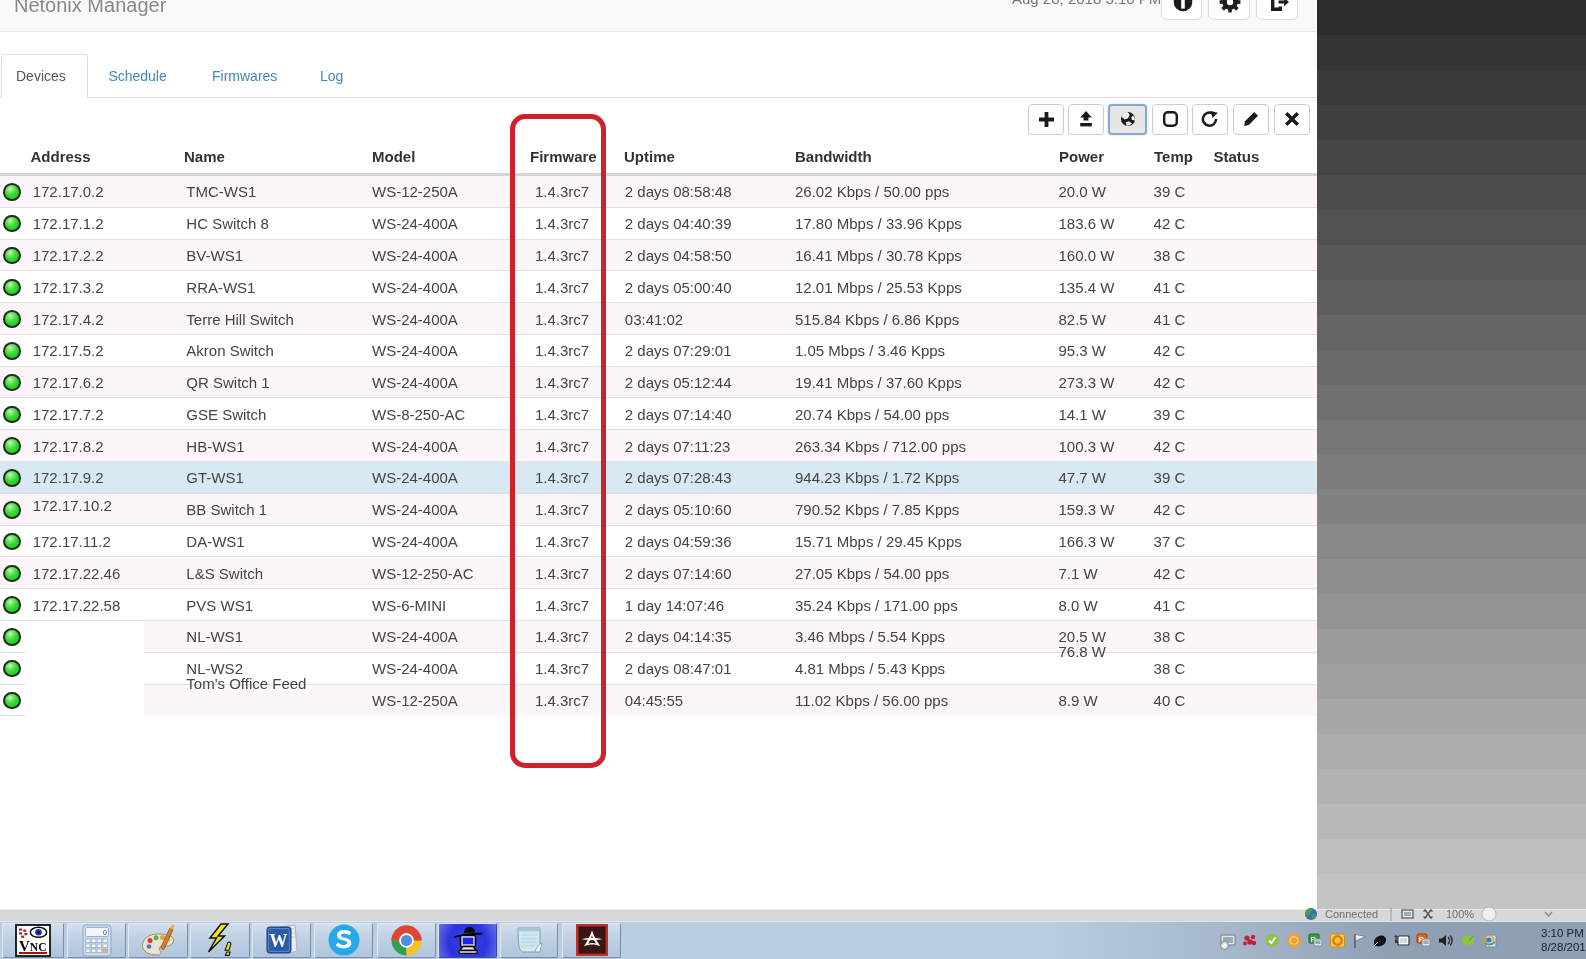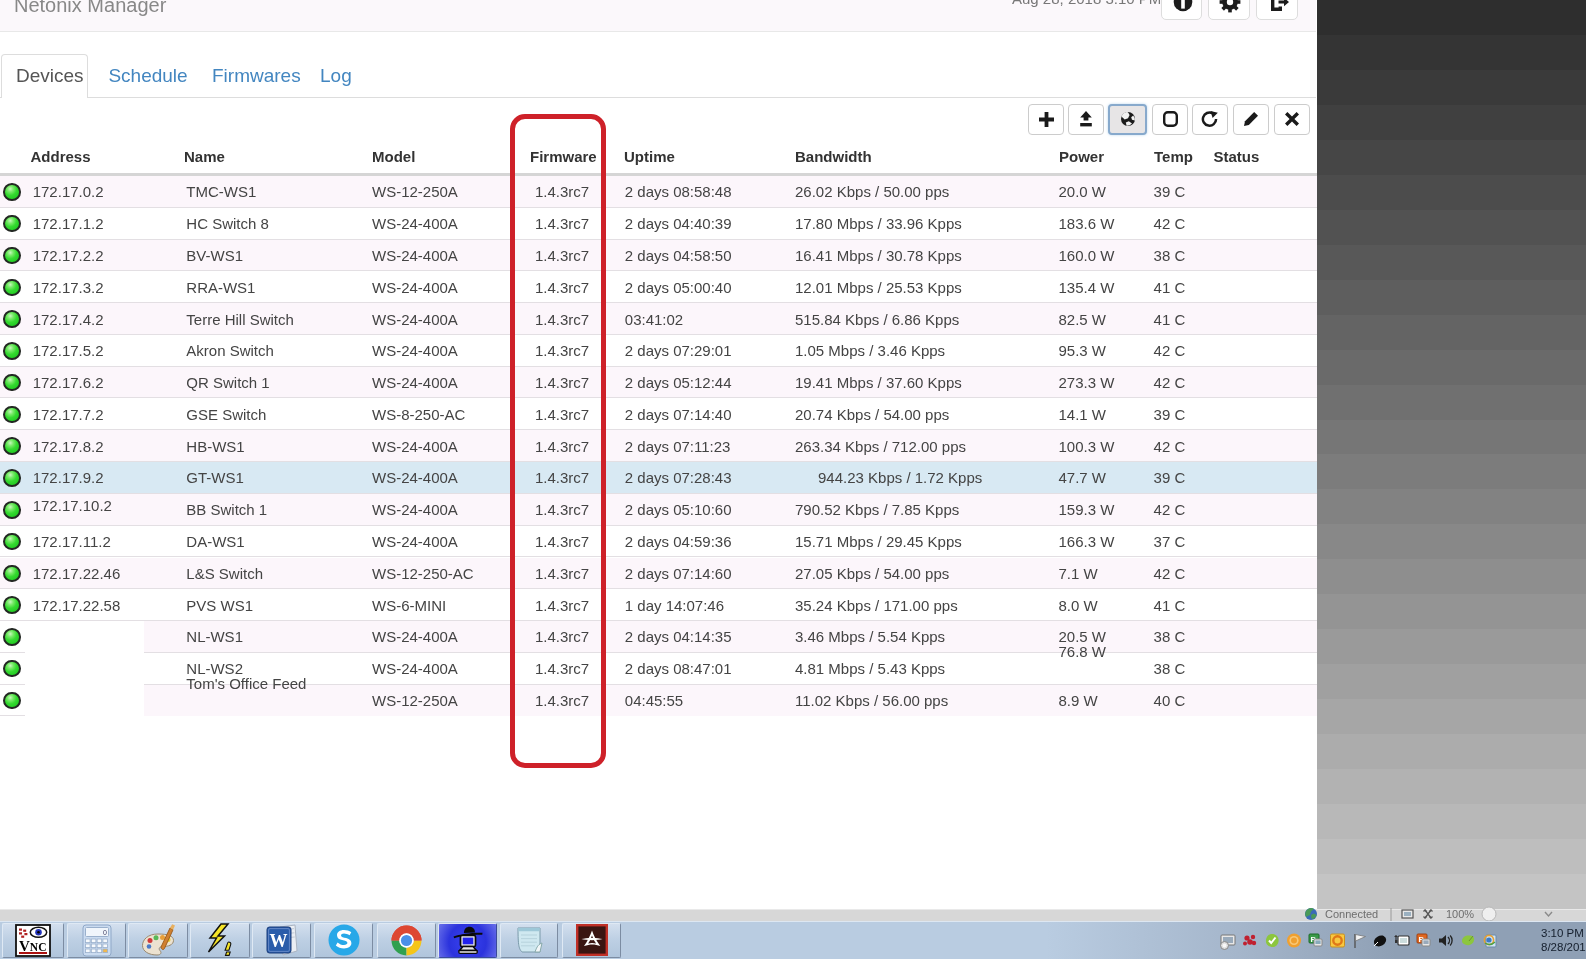--- a/index.html
+++ b/index.html
@@ -7,21 +7,21 @@
 #grad{position:absolute;left:1317px;top:0;width:269px;height:909px;
 background:linear-gradient(to bottom,#2e2e2e 0.0%,#2e2e2e 3.8%,#343434 3.8%,#343434 7.7%,#3a3a3a 7.7%,#3a3a3a 11.5%,#404040 11.5%,#404040 15.4%,#464646 15.4%,#464646 19.2%,#4c4c4c 19.2%,#4c4c4c 23.1%,#525252 23.1%,#525252 26.9%,#585858 26.9%,#585858 30.8%,#5e5e5e 30.8%,#5e5e5e 34.6%,#646464 34.6%,#646464 38.5%,#6a6a6a 38.5%,#6a6a6a 42.3%,#707070 42.3%,#707070 46.2%,#767676 46.2%,#767676 50.0%,#7c7c7c 50.0%,#7c7c7c 53.8%,#828282 53.8%,#828282 57.7%,#888888 57.7%,#888888 61.5%,#8e8e8e 61.5%,#8e8e8e 65.4%,#949494 65.4%,#949494 69.2%,#9a9a9a 69.2%,#9a9a9a 73.1%,#a0a0a0 73.1%,#a0a0a0 76.9%,#a6a6a6 76.9%,#a6a6a6 80.8%,#acacac 80.8%,#acacac 84.6%,#b2b2b2 84.6%,#b2b2b2 88.5%,#b8b8b8 88.5%,#b8b8b8 92.3%,#bebebe 92.3%,#bebebe 96.2%,#c4c4c4 96.2%,#c4c4c4 100.0%);}
 
 
 #hdr{position:absolute;left:0;top:0;width:1316px;height:31.5px;background:#fbf8fb;border-bottom:1px solid #e8e8e8}
 #title{position:absolute;left:14px;top:-6.5px;font-size:20px;color:#888;white-space:nowrap}
 #datetxt{position:absolute;left:1012px;top:-10px;font-size:15px;color:#777;white-space:nowrap}
 .hbtn{position:absolute;top:-15px;height:35px;background:#fff;border:1px solid #ddd;border-radius:5px;overflow:hidden}
 
 #navline{position:absolute;left:0;top:97px;width:1316px;height:1px;background:#ddd}
-.tab{position:absolute;top:54px;height:44px;font-size:19px;color:#4386c0;display:flex;align-items:center}
+.tab{position:absolute;top:54px;height:44px;font-size:14px;color:#4386c0;display:flex;align-items:center}
 #tabactive{position:absolute;left:0.5px;top:54px;width:87px;height:44px;background:#fff;border:1px solid #ddd;border-bottom:0;border-radius:4px 4px 0 0}
 
 .tbtn{position:absolute;top:103.5px;width:36px;height:31.5px;background:#fff;border:1px solid #ccc;border-radius:4px;display:flex;align-items:center;justify-content:center}
 
 .th{position:absolute;font-size:15px;font-weight:bold;color:#333;top:146px;height:22px;line-height:22px;white-space:nowrap}
 #thline{position:absolute;left:0;top:172.8px;width:1316.5px;height:3.2px;background:#d5d5d5}
 .rr{position:absolute;border-bottom:1px solid #e3dfe3}
 .ct{position:absolute;font-size:15px;color:#444;display:flex;align-items:center;white-space:nowrap}
 .fw{width:104px;justify-content:center}
 .dot{position:absolute;left:3.3px;width:17.6px;height:17.6px;border-radius:50%;border:2.1px solid #232823;
@@ -239,21 +239,21 @@
 <div class="ct" style="left:795px;top:430.3px;height:31.8px">263.34 Kbps / 712.00 pps</div>
 <div class="ct" style="left:1058.5px;top:430.3px;height:31.8px">100.3 W</div>
 <div class="ct" style="left:1153.6px;top:430.3px;height:31.8px">42 C</div>
 <div class="rr" style="top:462.1px;left:0;width:1316.5px;height:31.8px;background:#d8e9f3"></div>
 <div class="dot" style="top:469.2px"></div>
 <div class="ct" style="left:32.7px;top:462.1px;height:31.8px">172.17.9.2</div>
 <div class="ct" style="left:186.3px;top:462.1px;height:31.8px">GT-WS1</div>
 <div class="ct" style="left:372px;top:462.1px;height:31.8px">WS-24-400A</div>
 <div class="ct fw" style="left:510px;top:462.1px;height:31.8px">1.4.3rc7</div>
 <div class="ct" style="left:624.8px;top:462.1px;height:31.8px">2 days 07:28:43</div>
-<div class="ct" style="left:818px;top:462.1px;height:30px">944.23 Kbps / 1.72 Kpps</div>
+<div class="ct" style="left:795px;top:462.1px;height:30px">944.23 Kbps / 1.72 Kpps</div>
 <div class="ct" style="left:1058.5px;top:462.1px;height:31.8px">47.7 W</div>
 <div class="ct" style="left:1153.6px;top:462.1px;height:31.8px">39 C</div>
 <div class="rr" style="top:493.9px;left:0;width:1316.5px;height:31.8px;background:#fcf6fb"></div>
 <div class="dot" style="top:501.0px"></div>
 <div class="ct" style="left:32.7px;top:493.9px;height:23px">172.17.10.2</div>
 <div class="ct" style="left:186.3px;top:493.9px;height:31.8px">BB Switch 1</div>
 <div class="ct" style="left:372px;top:493.9px;height:31.8px">WS-24-400A</div>
 <div class="ct fw" style="left:510px;top:493.9px;height:31.8px">1.4.3rc7</div>
 <div class="ct" style="left:624.8px;top:493.9px;height:31.8px">2 days 05:10:60</div>
 <div class="ct" style="left:795px;top:493.9px;height:31.8px">790.52 Kbps / 7.85 Kpps</div>

